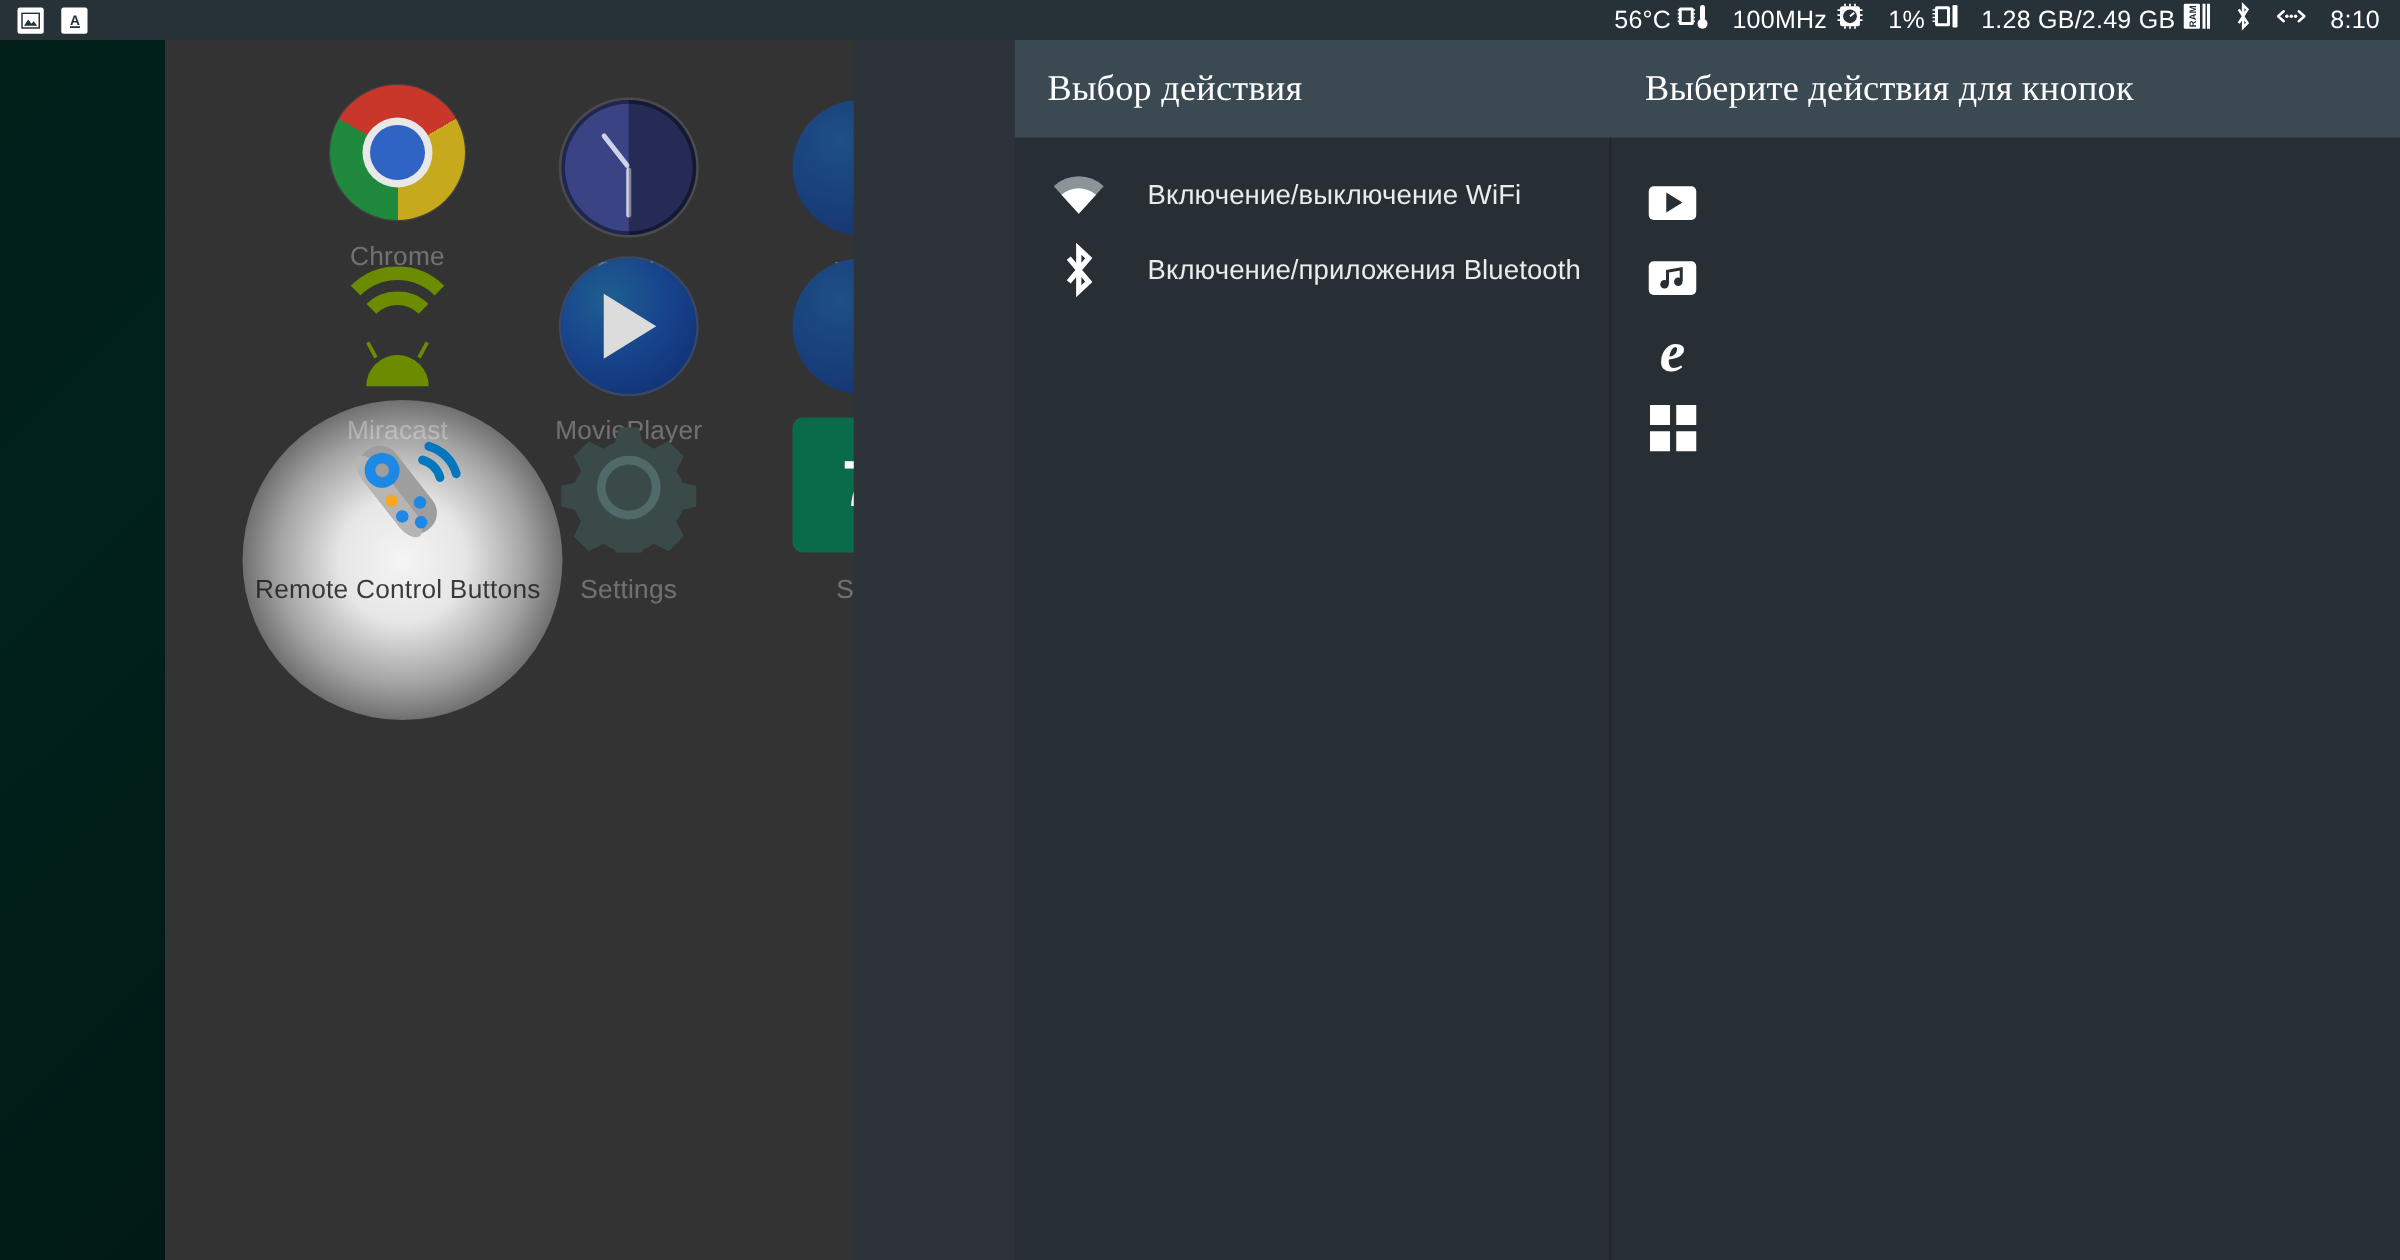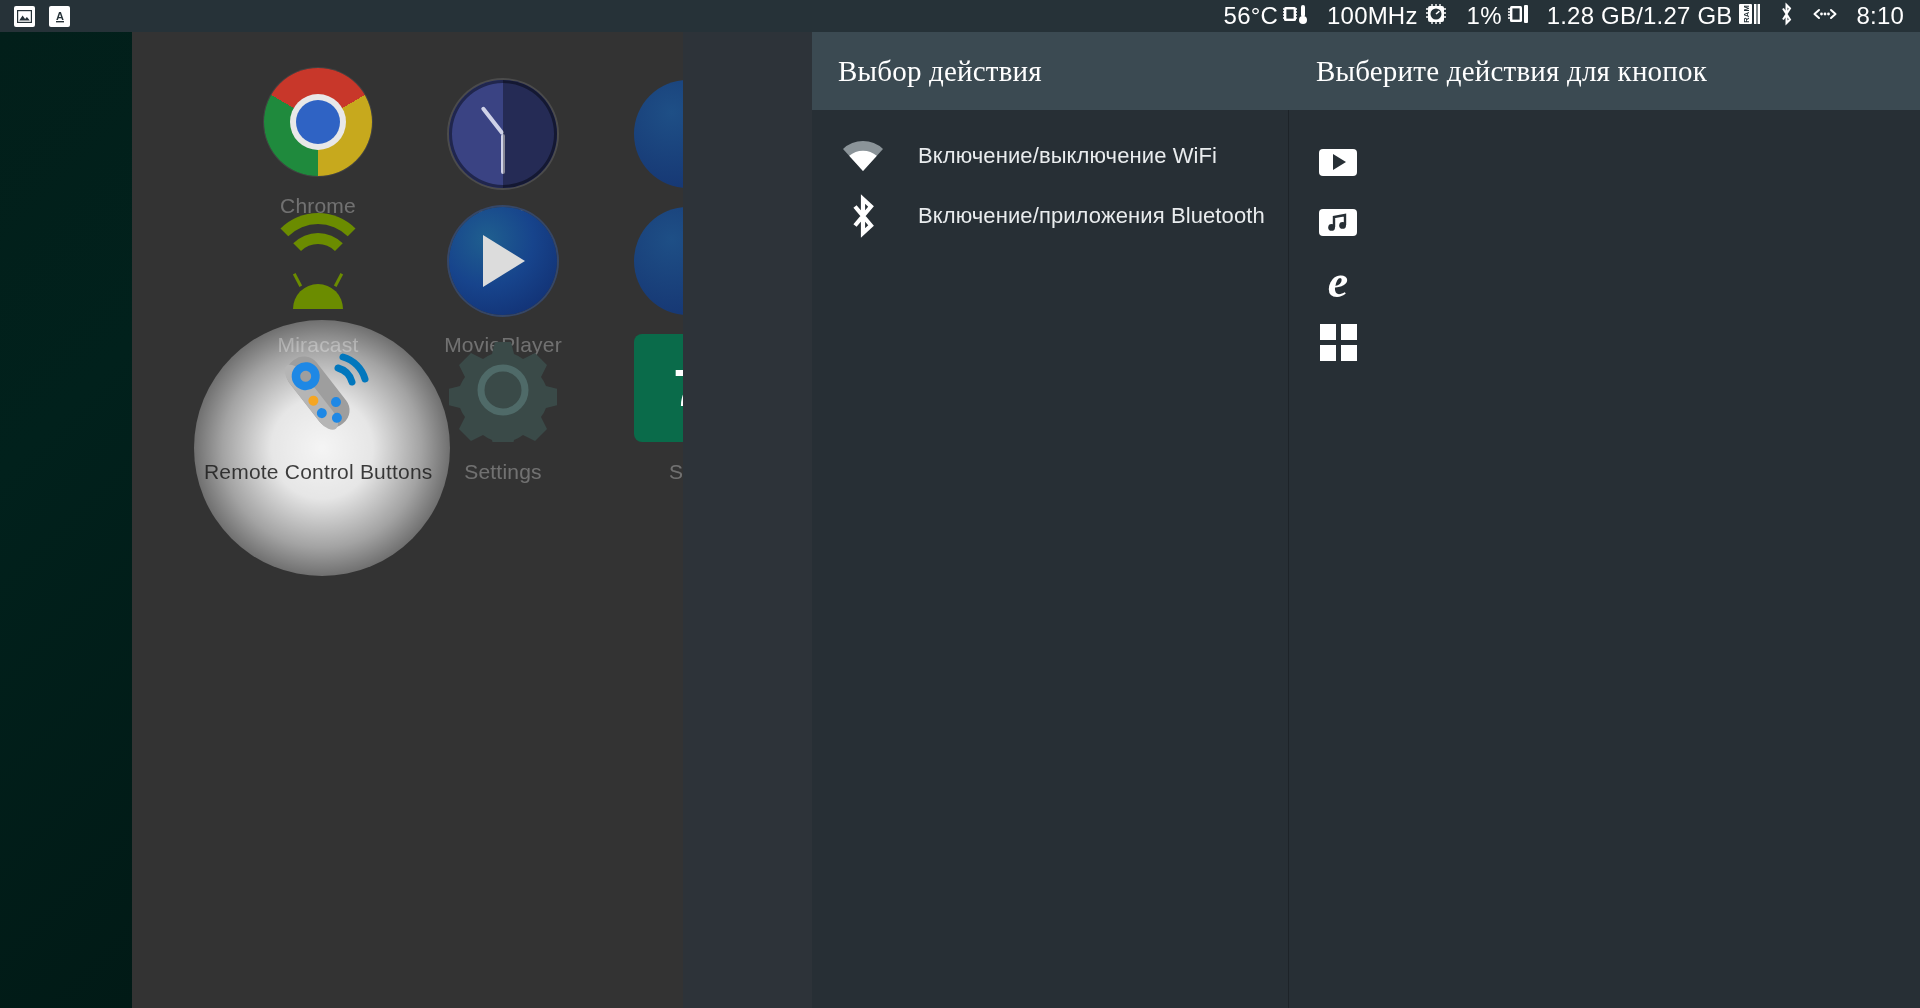--- a/index.html
+++ b/index.html
@@ -15,21 +15,21 @@
   #statusbar {
     position:absolute; left:0; top:0; width:1920px; height:32px;
     background:#263238;
     display:flex; align-items:center;
     z-index:60;
   }
   .sb-left { display:flex; align-items:center; gap:14px; padding-left:14px; }
   .sb-right { margin-left:auto; display:flex; align-items:center; gap:18px; padding-right:16px;
               color:#fff; font-size:21px; letter-spacing:.2px; }
   .sb-group { display:flex; align-items:center; gap:5px; }
-  .sb-text { color:#fff; font-size:24px; white-space:nowrap; }
+  .sb-text { color:#fff; font-size:20px; white-space:nowrap; }
   .notif-ico {
     width:21px; height:21px; background:#fff; border-radius:2px;
     display:flex; align-items:center; justify-content:center;
     color:#263238; font-size:14px; font-weight:bold; line-height:1;
   }
   .notif-ico svg { display:block; }
 
   
   #desktop { position:absolute; left:0; top:32px; width:1920px; height:976px; background:#333333; }
   #left-strip { position:absolute; left:0; top:0; width:132px; height:976px;
@@ -174,21 +174,21 @@
           <svg width="22" height="24" viewBox="0 0 22 24">
               <rect x="3" y="4" width="12" height="16" rx="1.5" fill="#fff"></rect>
               <rect x="5.4" y="6.4" width="7.2" height="11.2" fill="#263238"></rect>
               <path d="M1 7h2M1 10h2M1 13h2M1 16h2" stroke="#fff" stroke-width="1.3"></path>
               <rect x="17" y="3" width="4" height="18" rx="1" fill="#fff"></rect>
             </svg>
         </span>
       </span>
 
       <span class="sb-group">
-        <span class="sb-text">1.28 GB/1.27 GB</span>
+        <span class="sb-text">1.28 GB/2.49 GB</span>
         <span>
           <svg width="24" height="24" viewBox="0 0 24 24">
               <rect x="2" y="2" width="13" height="20" rx="1" fill="#fff"></rect>
               <text x="8.5" y="15" font-family="Liberation Sans, sans-serif" font-size="7.5" font-weight="bold" fill="#263238" text-anchor="middle" transform="rotate(-90 8.5 12)">RAM</text>
               <rect x="17" y="2" width="2.4" height="20" fill="#fff"></rect>
               <rect x="20.6" y="2" width="2.4" height="20" fill="#fff"></rect>
             </svg>
         </span>
       </span>
 

